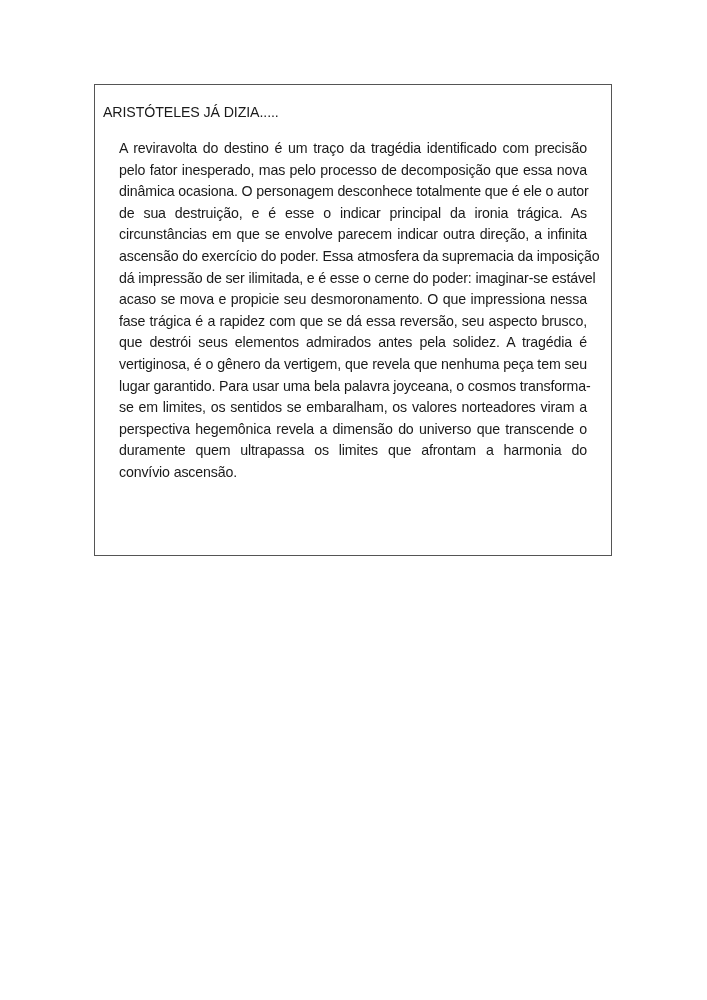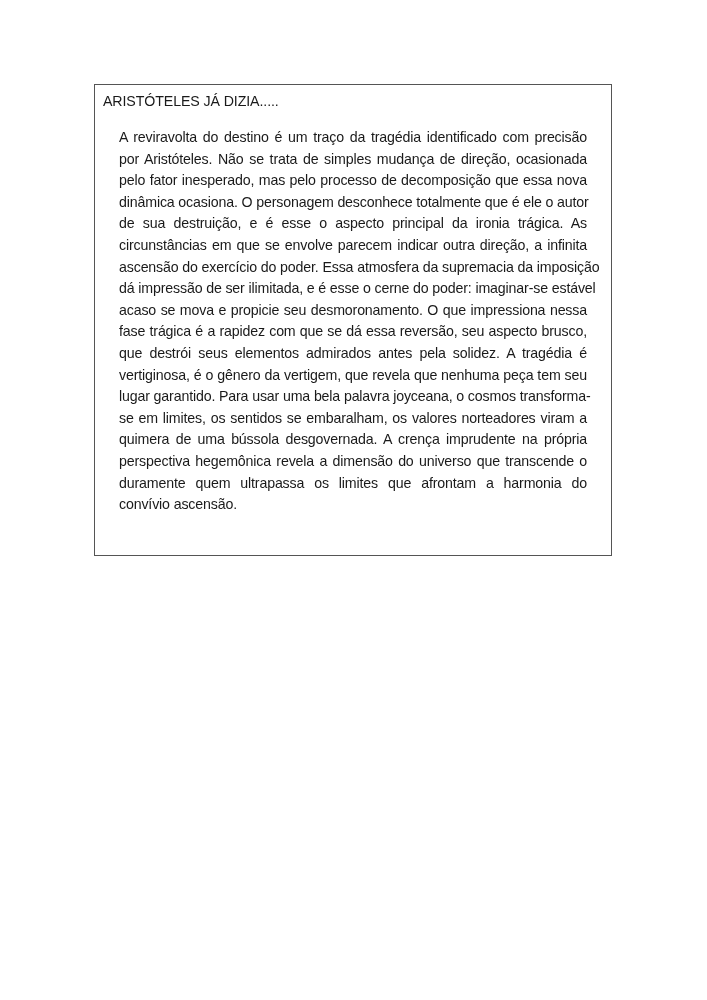--- a/index.html
+++ b/index.html
@@ -6,51 +6,49 @@
   body {
     width: 707px; height: 1000px; background: #ffffff;
     position: relative; overflow: hidden;
     font-family: "Liberation Sans", sans-serif;
     color: #1a1a1a;
   }
   .box {
     position: absolute; left: 94px; top: 84px;
     width: 518px; height: 472px; box-sizing: border-box;
     border: 1.5px solid #555;
-    padding: 6px 8px 0 8px;
+    padding: 17px 8px 0 8px;
   }
   .title {
     font-size: 14.2px; line-height: 20px; margin: 0 0 8px 0;
     letter-spacing: -0.1px;
   }
   .body {
     font-size: 14.2px; line-height: 21.6px; margin: 16px;
     text-align: justify; letter-spacing: -0.15px;
   }
   .line { display: block; text-align: justify; text-align-last: justify; white-space: nowrap; }
   .line.last { text-align-last: left; }
 </style>
 </head>
 <body>
 
 <div class="box">
   <p class="title">ARISTÓTELES JÁ DIZIA.....</p>
   <p class="body">
     <span class="line">A reviravolta do destino é um traço da tragédia identificado com precisão</span>
-    <span class="line">por Aristóteles. Não se trata de simples mudança de direção, ocasionada</span>
     <span class="line">pelo fator inesperado, mas pelo processo de decomposição que essa nova</span>
     <span class="line">dinâmica ocasiona. O personagem desconhece totalmente que é ele o autor</span>
-    <span class="line">de sua destruição, e é esse o aspecto principal da ironia trágica. As</span>
+    <span class="line">de sua destruição, e é esse o indicar principal da ironia trágica. As</span>
     <span class="line">circunstâncias em que se envolve parecem indicar outra direção, a infinita</span>
     <span class="line">ascensão do exercício do poder. Essa atmosfera da supremacia da imposição</span>
     <span class="line">dá impressão de ser ilimitada, e é esse o cerne do poder: imaginar-se estável</span>
     <span class="line">acaso se mova e propicie seu desmoronamento. O que impressiona nessa</span>
     <span class="line">fase trágica é a rapidez com que se dá essa reversão, seu aspecto brusco,</span>
     <span class="line">que destrói seus elementos admirados antes pela solidez. A tragédia é</span>
     <span class="line">vertiginosa, é o gênero da vertigem, que revela que nenhuma peça tem seu</span>
     <span class="line">lugar garantido. Para usar uma bela palavra joyceana, o cosmos transforma-</span>
     <span class="line">se em limites, os sentidos se embaralham, os valores norteadores viram a</span>
-    <span class="line">quimera de uma bússola desgovernada. A crença imprudente na própria</span>
     <span class="line">perspectiva hegemônica revela a dimensão do universo que transcende o</span>
     <span class="line">duramente quem ultrapassa os limites que afrontam a harmonia do</span>
     <span class="line last">convívio ascensão.</span>
   </p>
 </div>
 
 </body></html>

